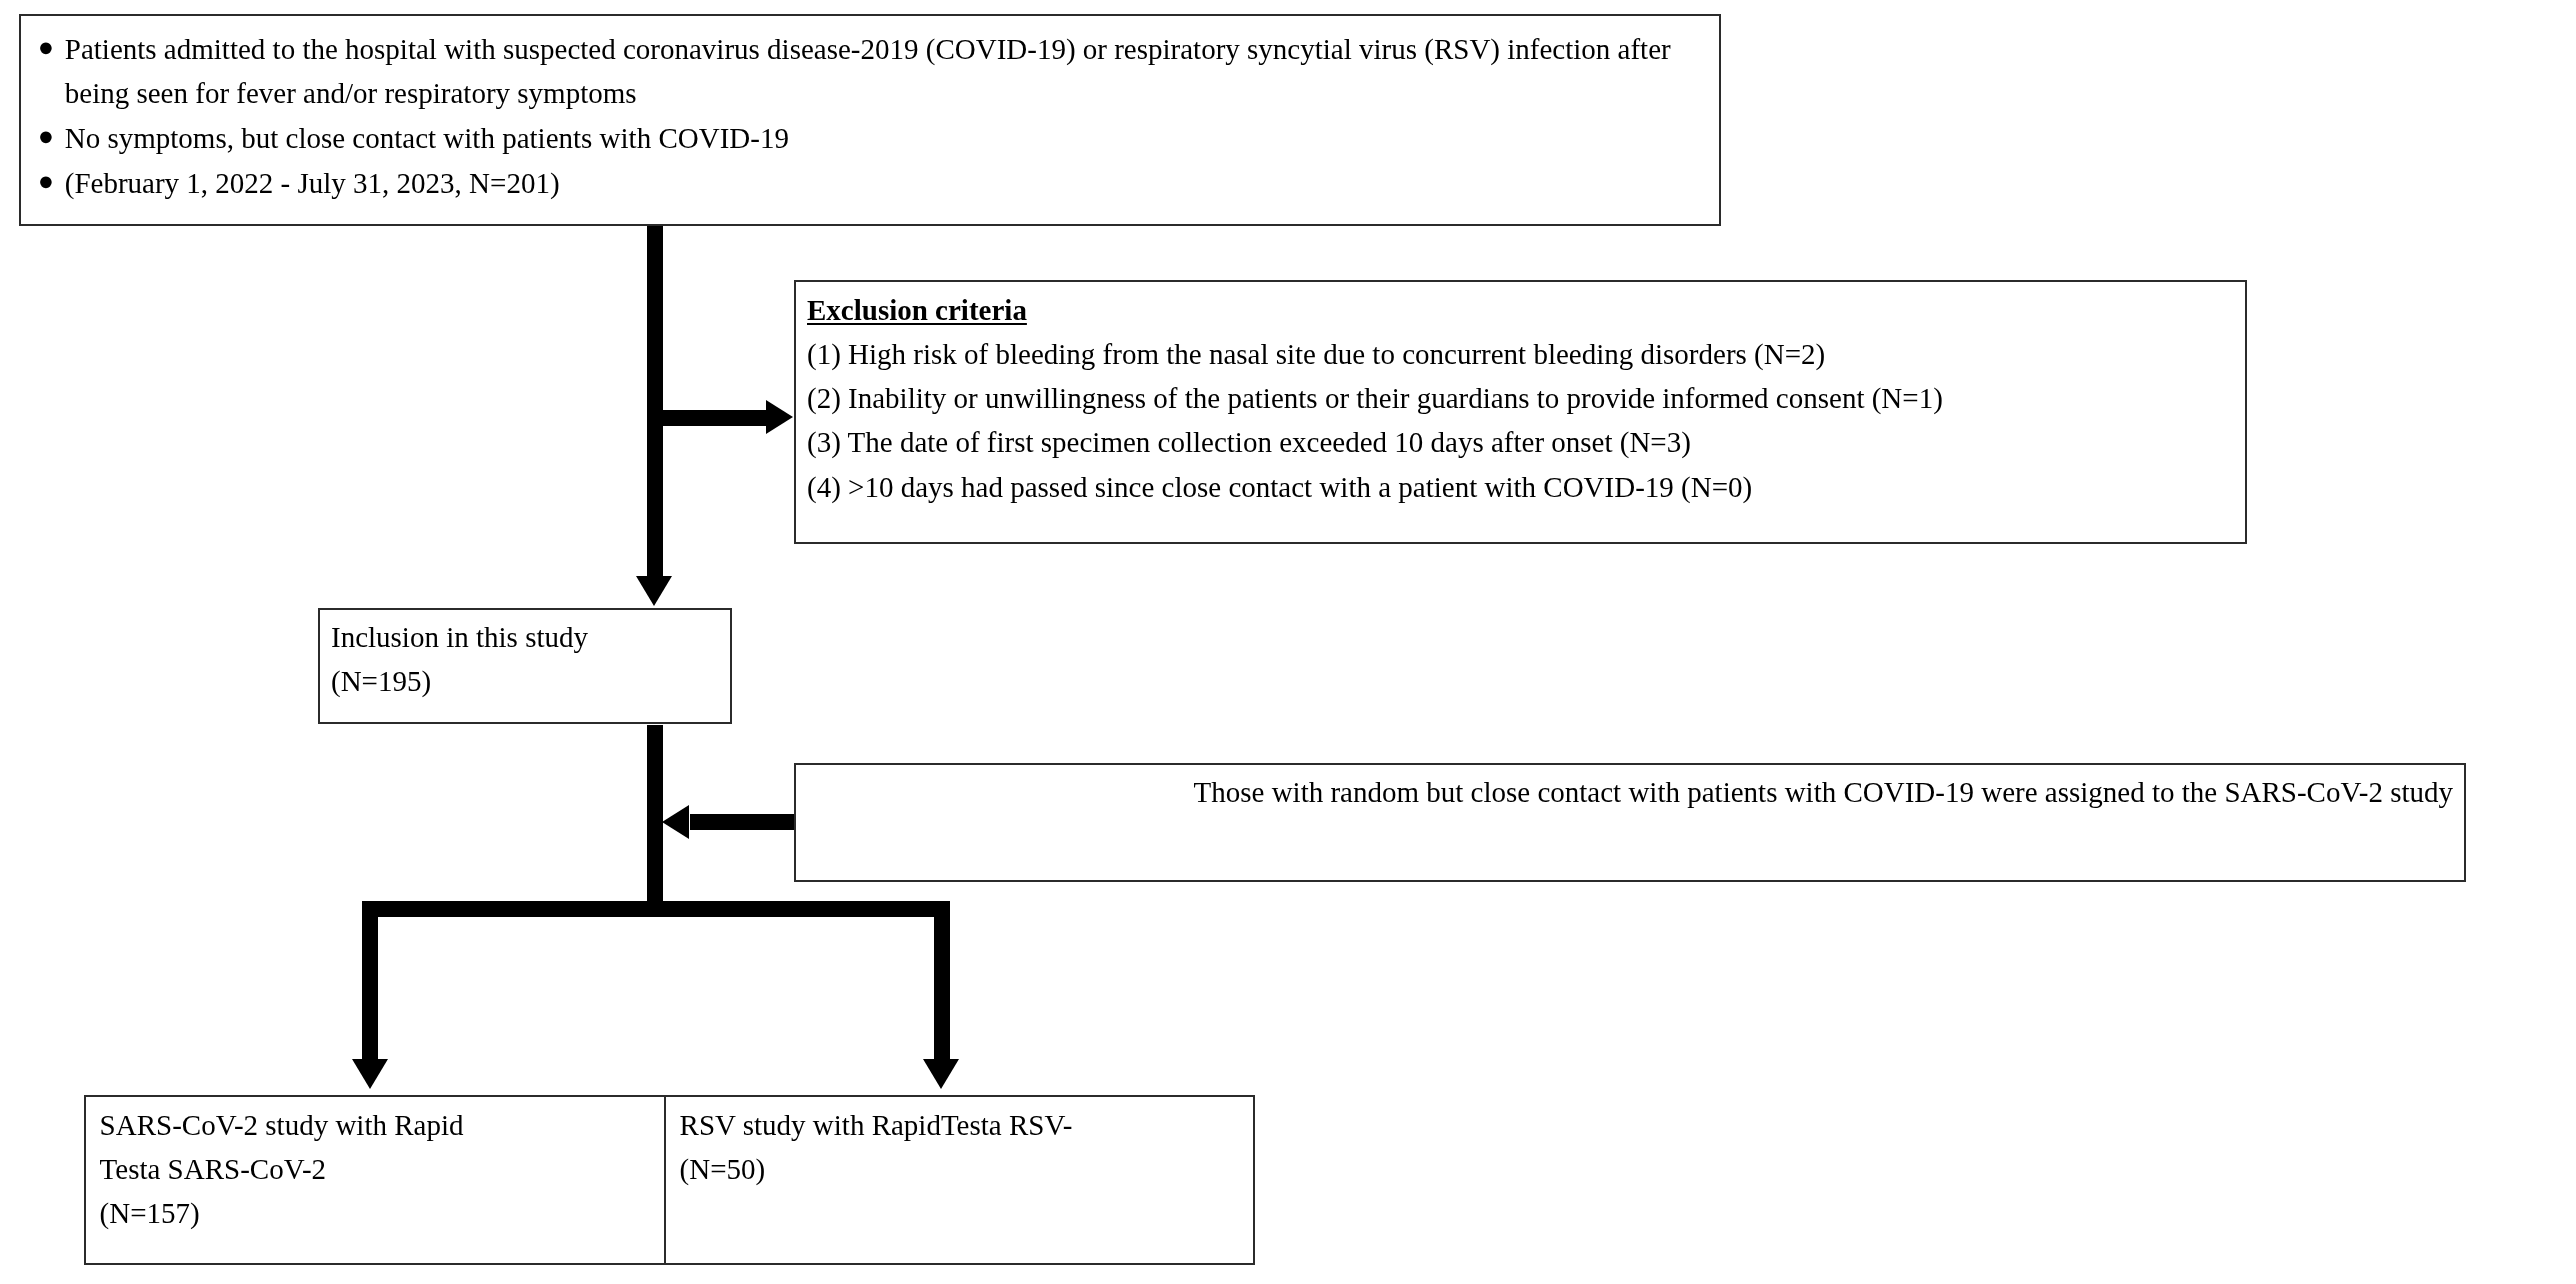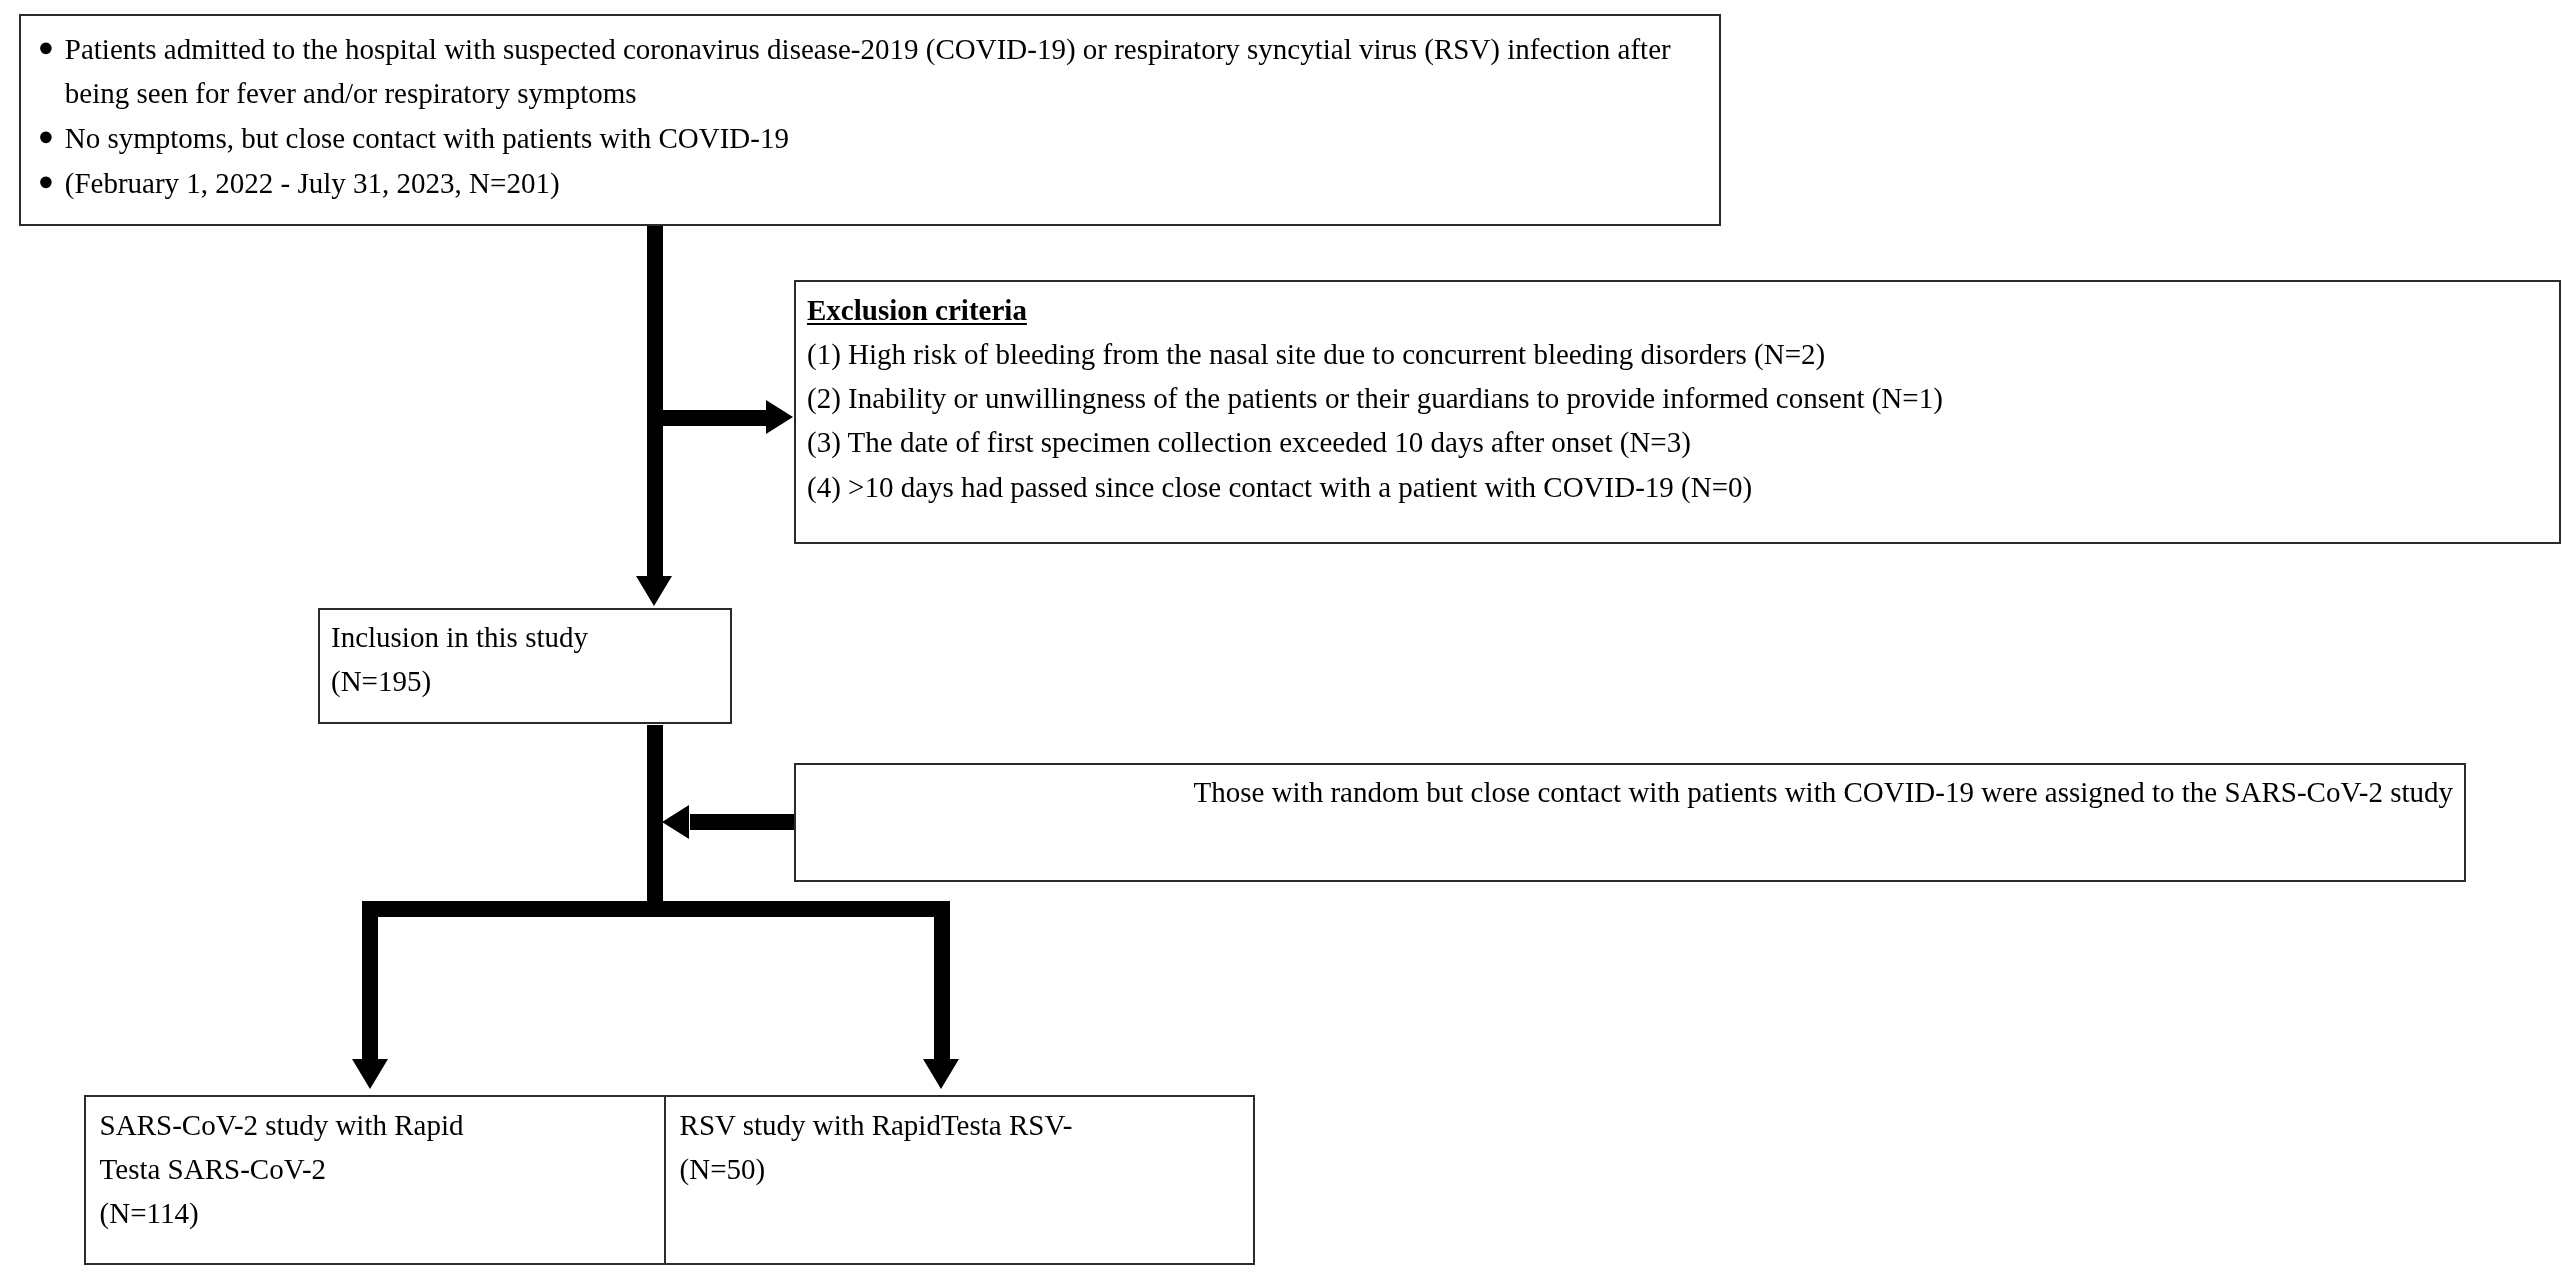--- a/index.html
+++ b/index.html
@@ -62,21 +62,21 @@
   .bullet-text {
     flex: 1 1 auto;
     font-size: 29px;
     line-height: 1.52;
   }
 
   
   #box-exclusion {
     left: 794px;
     top: 280px;
-    width: 1767px;
+    width: 1453px;
     height: 264px;
     padding: 6.2px 11px;
   }
   #box-exclusion .title {
     font-size: 29px;
     line-height: 1.52;
     font-weight: bold;
     text-decoration: underline;
     text-underline-offset: 2.5px;
   }
@@ -199,21 +199,21 @@
 
   <div class="hline" style="left:362px; top:901px; width:587px; height:16px;"></div>
   <div class="vline" style="left:362px; top:901px; width:16px; height:160px;"></div>
   <div class="vline" style="left:934px; top:901px; width:16px; height:160px;"></div>
   <div class="arrow-down" style="left:352px; top:1059px;"></div>
   <div class="arrow-down" style="left:923px; top:1059px;"></div>
 
   <div class="box" id="box-arm-sars">
     <div class="line">SARS-CoV-2 study with Rapid</div>
     <div class="line">Testa SARS-CoV-2</div>
-    <div class="line">(N=114)</div>
+    <div class="line">(N=157)</div>
   </div>
 
   <div class="box" id="box-arm-rsv">
     <div class="line">RSV study with RapidTesta RSV-</div>
     <div class="line">(N=50)</div>
   </div>
 
 </div>
 
 

